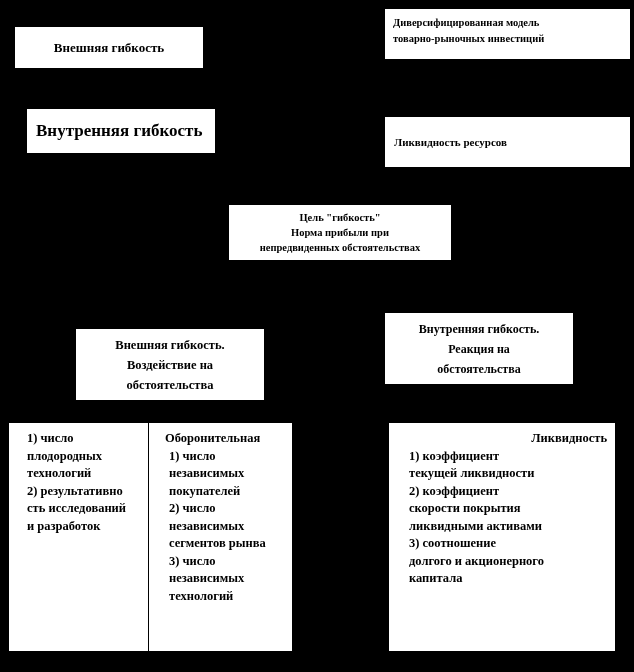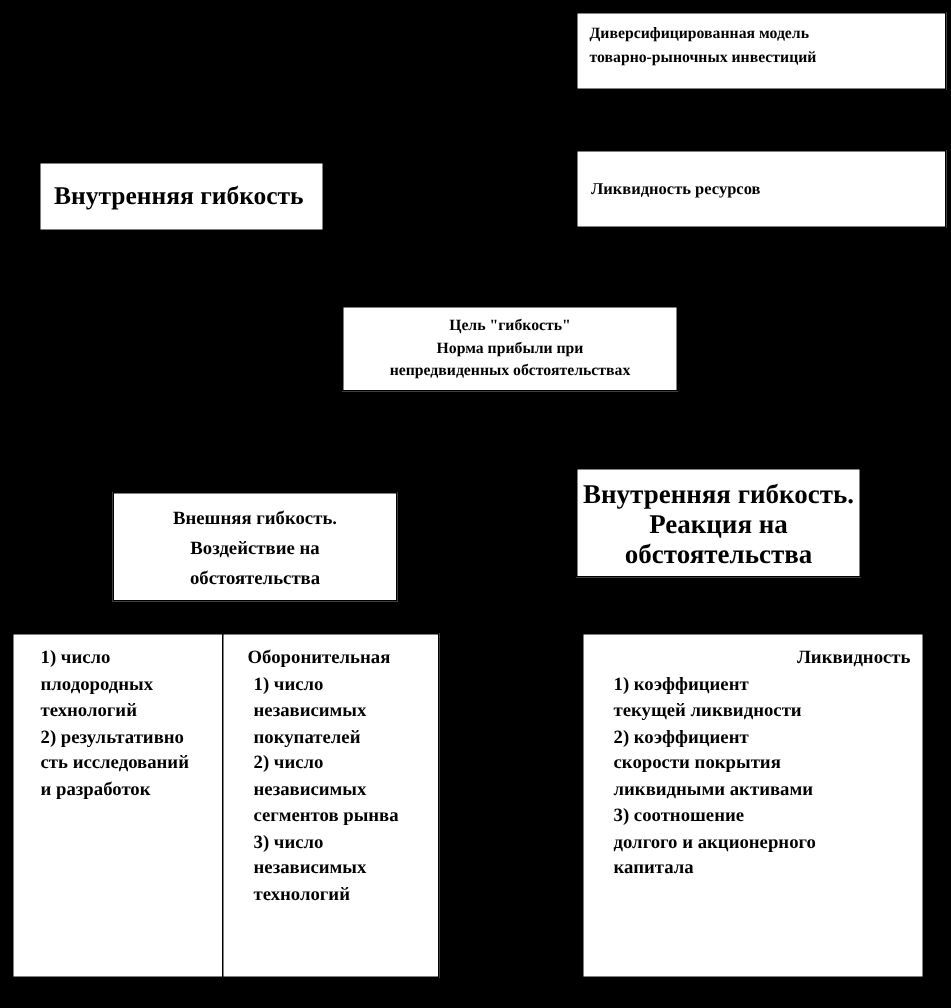--- a/index.html
+++ b/index.html
@@ -40,43 +40,44 @@
     justify-content: flex-start;
     text-align: left;
   }
 
   
   .b1 { left: 14px;  top: 26px;  width: 190px; height: 43px; font-size: 13px; }
   .b2 { left: 384px; top: 8px;  width: 247px; height: 52px; font-size: 10.5px; padding: 6px 8px; line-height: 16px; text-align: left; }
 
   
   .b3 { left: 26px;  top: 108px; width: 190px; height: 46px; font-size: 17px; padding-left: 9px; }
-  .b4 { left: 384px; top: 100px; width: 247px; height: 52px; font-size: 11px;  padding-left: 9px; }
+  .b4 { left: 384px; top: 116px; width: 247px; height: 52px; font-size: 11px;  padding-left: 9px; }
 
   
   .b5 { left: 228px; top: 204px; width: 224px; height: 57px; font-size: 10.5px; line-height: 15px; }
 
   
   .b6 { left: 75px;  top: 328px; width: 190px; height: 73px; font-size: 12.5px; line-height: 20px; }
-  .b7 { left: 384px; top: 312px; width: 190px; height: 73px; font-size: 18px; line-height: 20px; text-align: center; }
+  .b7 { left: 384px; top: 312px; width: 190px; height: 73px; font-size: 12px; line-height: 20px; text-align: center; }
 
   
   .b8  { left: 8px;   top: 422px; width: 141px; height: 230px; font-size: 12.5px; line-height: 17.5px; padding: 7px 5px 7px 6px; }
   .b9  { left: 148px; top: 422px; width: 145px; height: 230px; font-size: 12.5px; line-height: 17.5px; padding: 7px 5px 7px 8px; }
   .b10 { left: 388px; top: 422px; width: 228px; height: 230px; font-size: 12.5px; line-height: 17.5px; padding: 7px 8px; }
 
   .box-title-indent { text-indent: 8px; }
   .box-title-center { text-align: right; }
   .box-body { text-align: left; margin-left: 12px; }
 </style>
 </head>
 <body>
 
 <div class="canvas">
 
+  <div class="box b1 flex-center pre">Внешняя гибкость</div>
 
   <div class="box b2 pre">Диверсифицированная модель
 товарно-рыночных инвестиций</div>
 
   <div class="box b3 flex-left pre">Внутренняя гибкость</div>
 
   <div class="box b4 flex-left pre">Ликвидность ресурсов</div>
 
   <div class="box b5 flex-center pre">Цель "гибкость"
 Норма прибыли при

